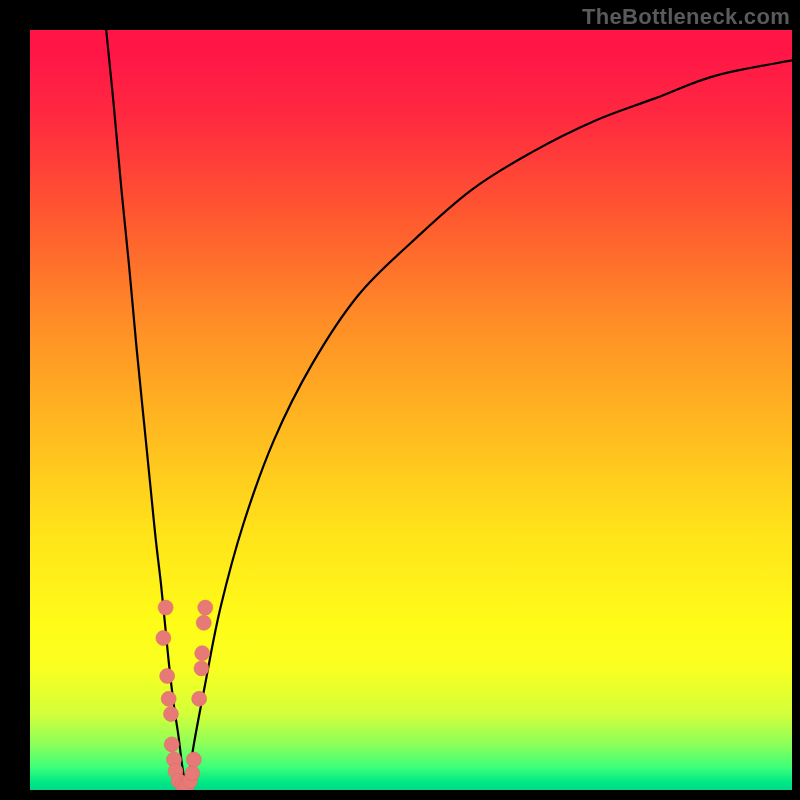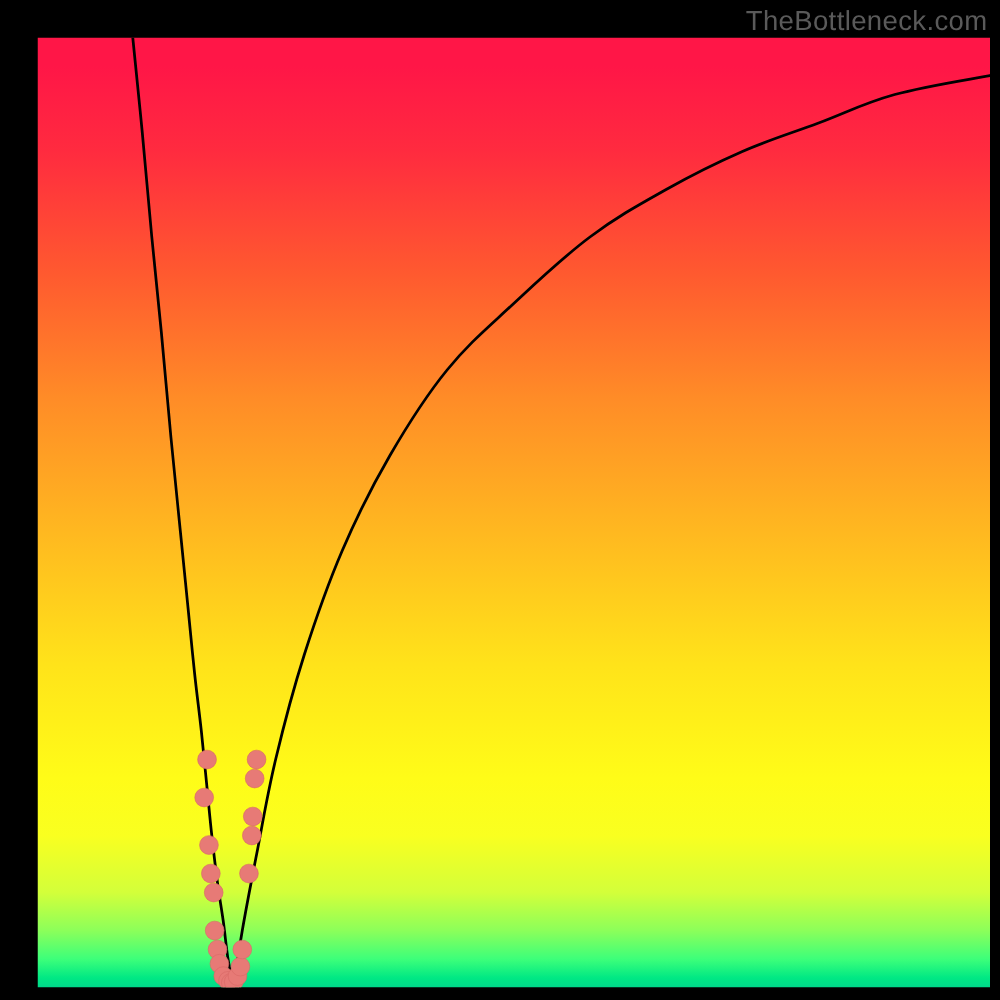--- a/index.html
+++ b/index.html
@@ -50,21 +50,21 @@
     width: 100%;
     height: 100%;
   }
   .watermark {
     position: absolute;
     top: 4px;
     right: 10px;
     color: #5a5a5a;
     font-size: 22px;
     letter-spacing: 0.3px;
-    font-weight: 400;
+    font-weight: 700;
     user-select: none;
   }
 </style>
 </head>
 <body>
 
 <div class="frame">
 
   <div class="plot-area">
     <div class="gradient"></div>

